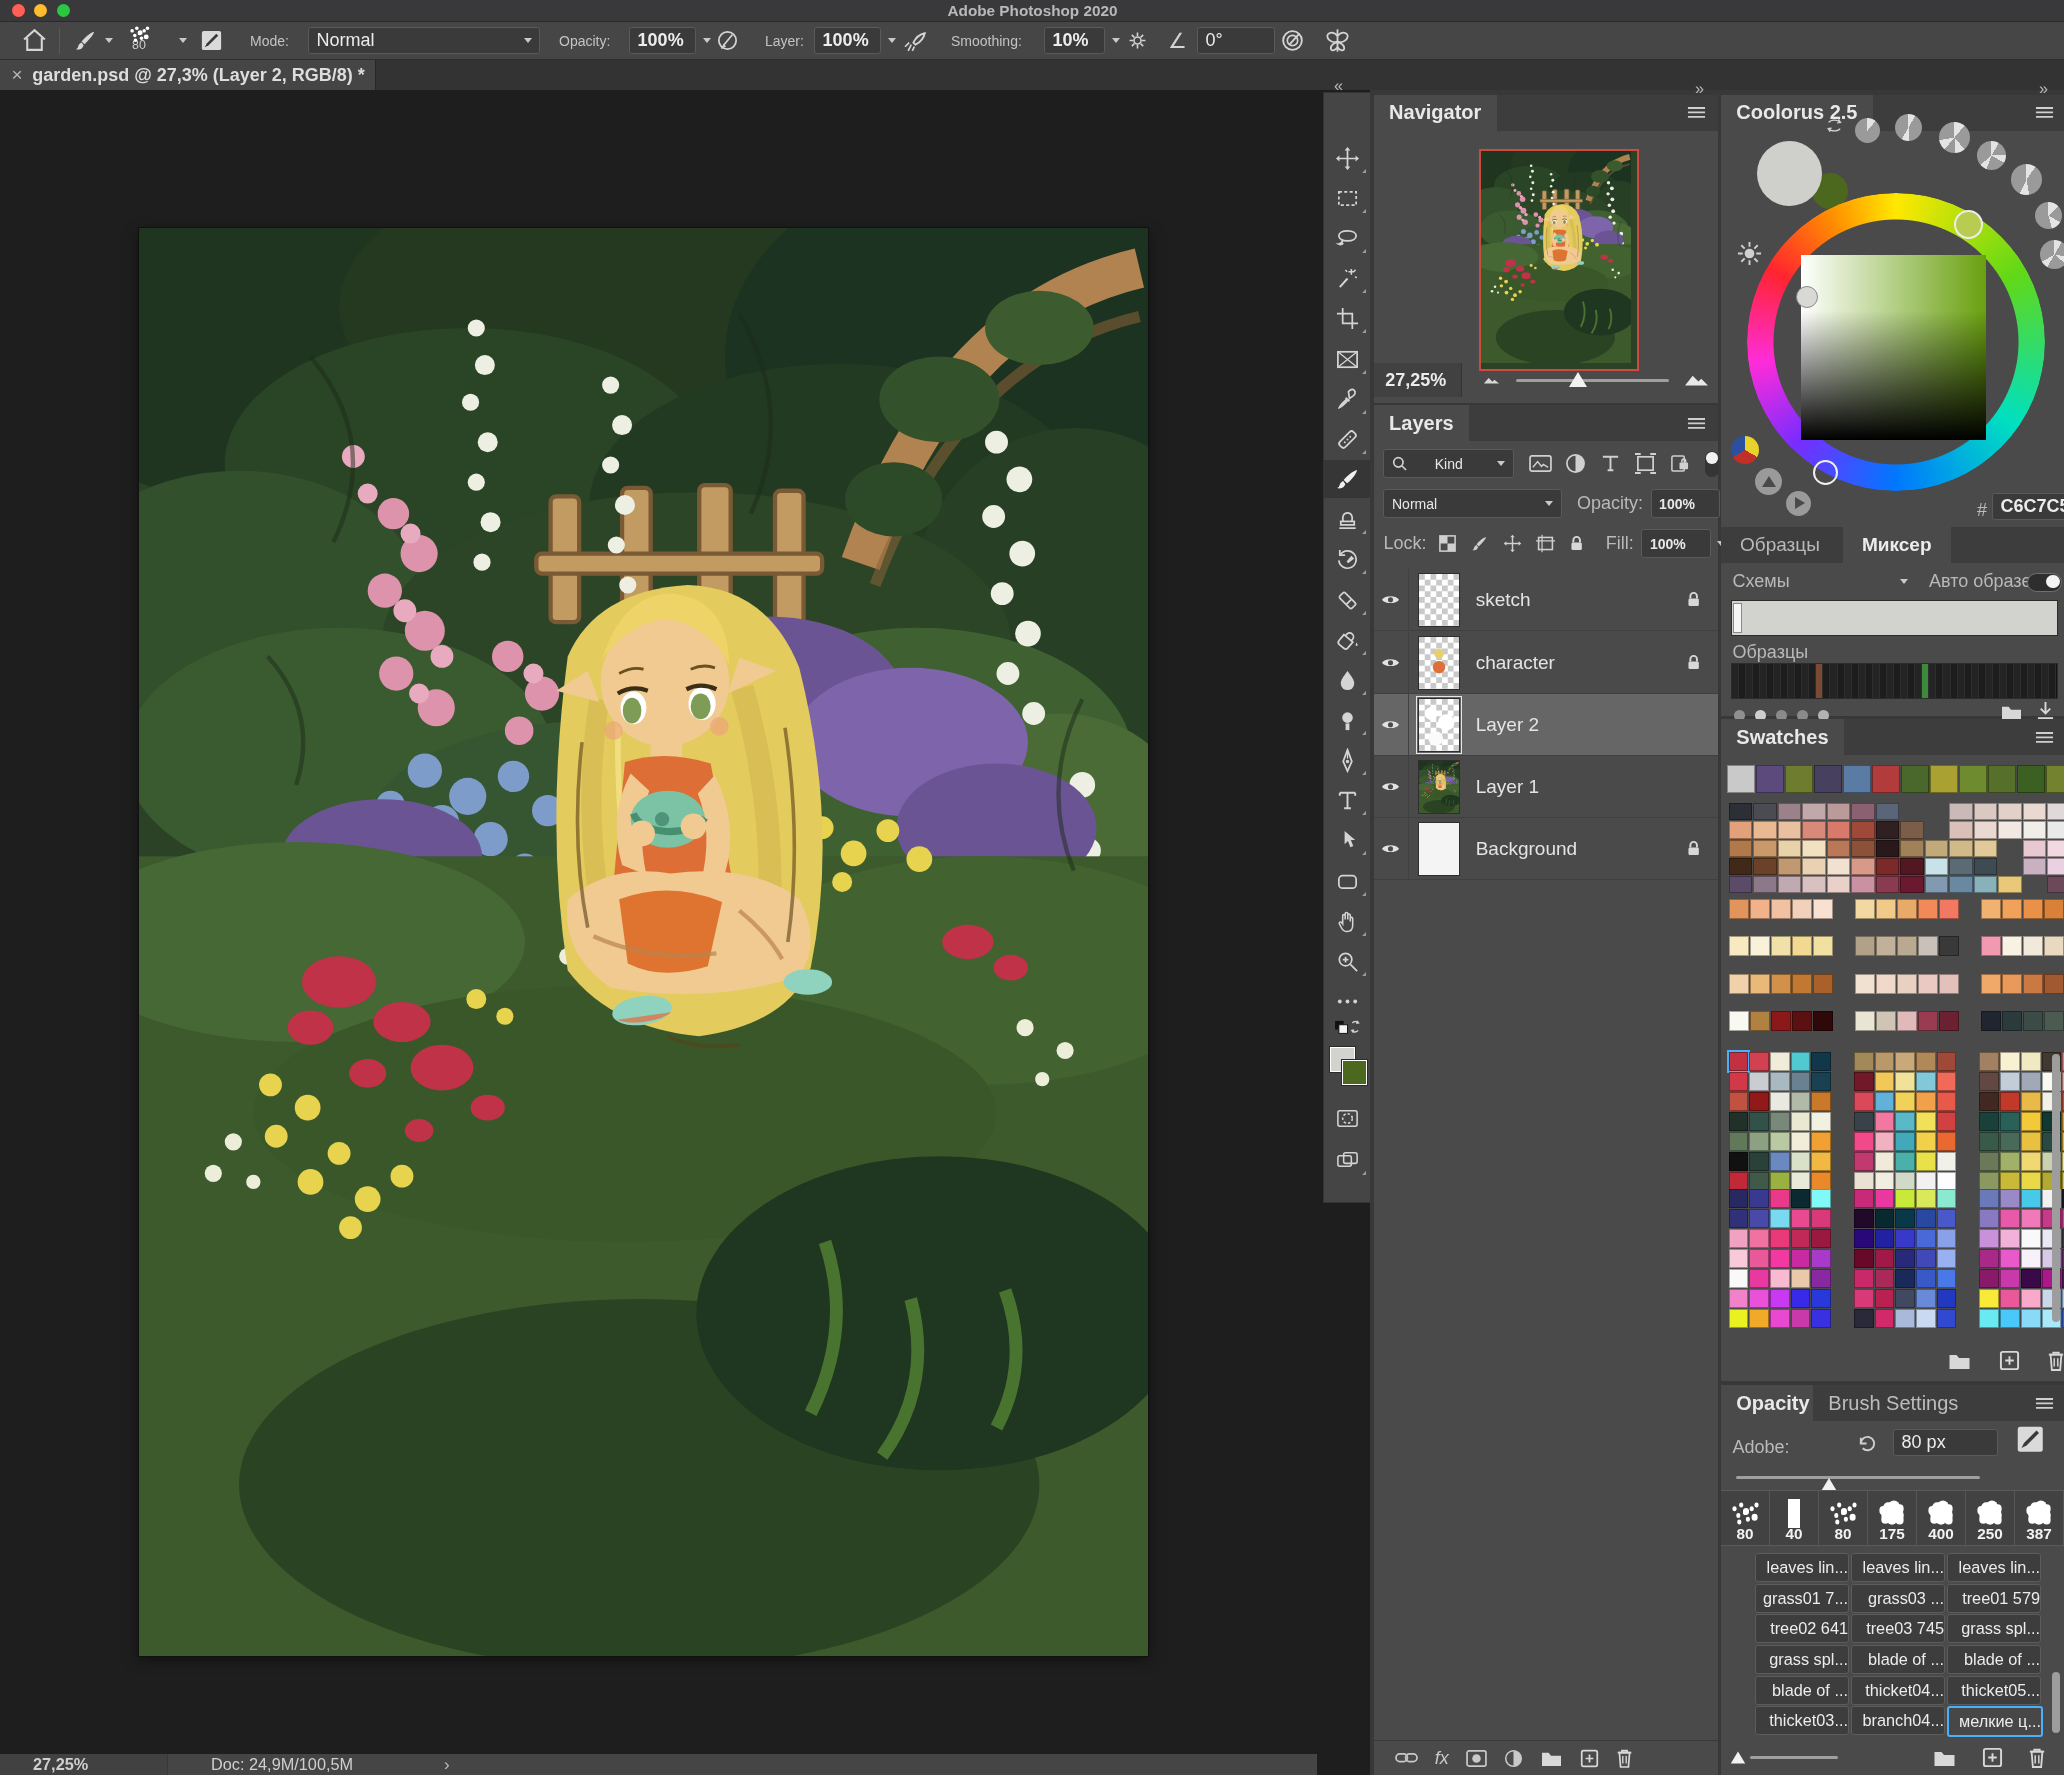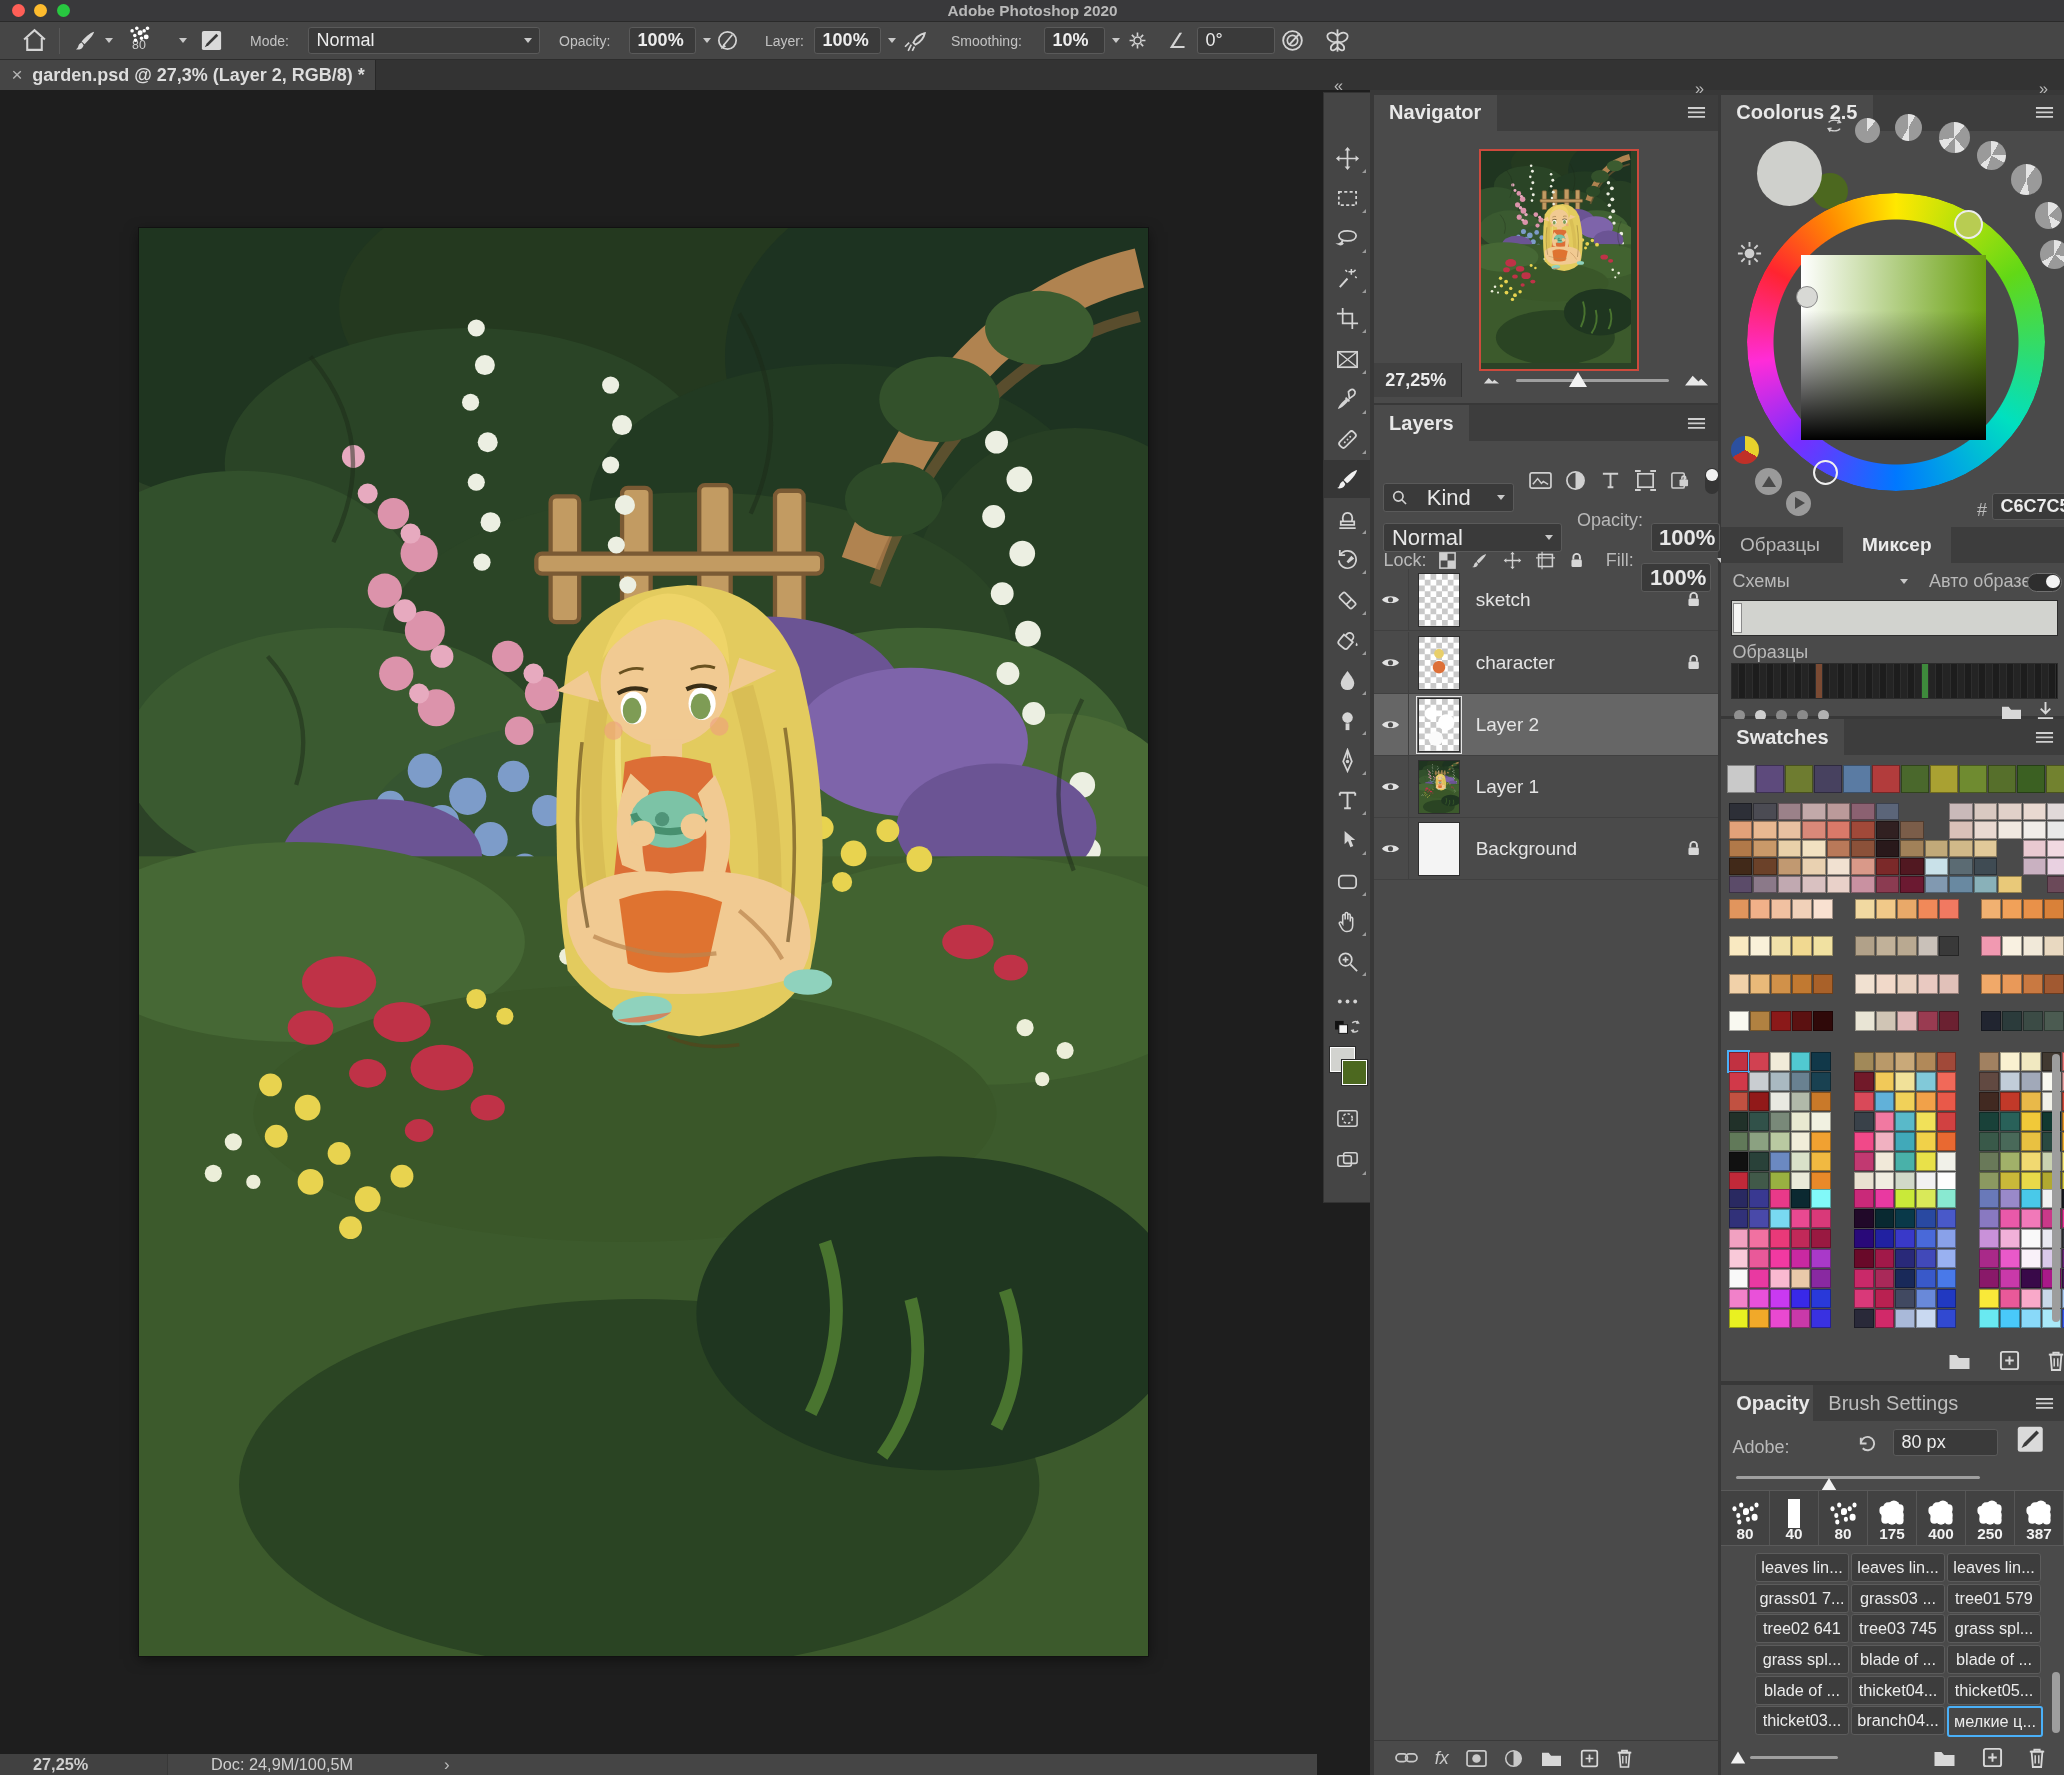--- a/index.html
+++ b/index.html
@@ -66,21 +66,21 @@
     radial-gradient(circle at 50% 58%, #dd7038 5.7px, transparent 6.7px),
     repeating-conic-gradient(#ffffff 0% 25%, #c9c9c9 0% 50%) 0 0/11.5px 11.5px;}
   .thumb.paint{background:
     radial-gradient(circle at 30% 28%, #ffffff 5.7px, transparent 6.7px),
     radial-gradient(circle at 68% 45%, #ffffff 7.6px, transparent 8.6px),
     radial-gradient(circle at 42% 76%, #fbfbfb 6.7px, transparent 7.6px),
     repeating-conic-gradient(#ffffff 0% 25%, #c9c9c9 0% 50%) 0 0/11.5px 11.5px;
     outline:1.9px solid #e6e6e6;outline-offset:1px;}
   .lname{margin-left:15.3px;font-size:19px;color:#e4e4e4;}
   .llock{position:absolute;right:17px;}
-  .minisel{background:#3a3a3a;border:1px solid #5a5a5a;border-radius:2.9px;height:27px;display:flex;align-items:center;padding:0 7.6px;color:#e8e8e8;font-size:22px;margin-top:34px;}
+  .minisel{background:#3a3a3a;border:1px solid #5a5a5a;border-radius:2.9px;height:27px;display:flex;align-items:center;padding:0 7.6px;color:#e8e8e8;font-size:14px;}
   .ftoggle{width:14.3px;height:26px;border-radius:7.6px;background:#353535;position:relative;}
   .ftoggle::after{content:"";position:absolute;left:1.4px;top:1.9px;width:11.5px;height:11.5px;border-radius:50%;background:#f1f1f1;}
   
   .bigswatch{position:absolute;border-radius:50%;}
   .wheelring{position:absolute;border-radius:50%;
     background:conic-gradient(from 0deg, #ffe800, #62d816 60deg, #00e0c0 125deg, #0078ff 180deg, #7a2cff 225deg, #ff2cd8 262deg, #ff2430 300deg, #ff8c00 332deg, #ffe800 360deg);
     -webkit-mask:radial-gradient(circle, transparent 122px, #000 123px 149px, transparent 150px);
             mask:radial-gradient(circle, transparent 122px, #000 123px 149px, transparent 150px);}
   .svsquare{position:absolute;background:
      linear-gradient(to top, #000, rgba(0,0,0,0) 70%),
@@ -108,21 +108,21 @@
   
   .tilerow{position:absolute;display:flex;border-top:1px solid #5a5a5a;border-bottom:1px solid #5a5a5a;background:#424242;}
   .tile{width:48px;height:54px;border-right:1px solid #565656;position:relative;display:flex;align-items:center;justify-content:center;}
   .tile-num{position:absolute;bottom:1.9px;width:100%;text-align:center;font-size:15.3px;color:#f2f2f2;font-weight:bold;}
   .tip-clump{width:8.6px;height:8.6px;border-radius:50%;background:#fff;margin-bottom:11.5px;
     box-shadow:6.7px 2.9px 0 1px #fff,-5.7px 1.9px 0 1px #fff,1.9px -5.7px 0 1.9px #fff,-3.8px -4.8px 0 1px #fff,7.6px -3.8px 0 #fff,-8.6px -1.9px 0 #fff,0 6.7px 0 1px #fff,-6.7px 6.7px 0 #fff,7.6px 7.6px 0 #fff;}
   .tip-scatter{width:4.8px;height:4.8px;border-radius:50%;background:#fff;margin-bottom:11.5px;
     box-shadow:6.7px -3.8px 0 #fff,-6.7px 2.9px 0 #fff,2.9px 6.7px 0 #fff,-3.8px -7.6px 0 #fff,9.6px 4.8px 0 1px #fff,-10.5px -3.8px 0 #fff,1px -1px 0 1px #fff,11.5px -7.6px 0 #fff,-5.7px 9.6px 0 #fff;}
   .tip-rect{width:12.4px;height:29px;background:#fff;margin-bottom:9.6px;}
   .chip{position:absolute;width:92px;height:27px;background:#3d3d3d;border:1px solid #5c5c5c;border-radius:2.9px;
-        display:flex;align-items:center;justify-content:center;font-size:16.3px;color:#ececec;white-space:nowrap;overflow:hidden;}
+        display:flex;align-items:center;justify-content:flex-end;font-size:16.3px;color:#ececec;white-space:nowrap;overflow:hidden;}
   .chip-selected{border:2.4px solid #4ab0f8;background:#474747;}
   .label-dim{color:#b9b9b9;font-size:18px;}
 </style>
 </head>
 <body>
 
 <div id="app">
 
   <svg width="0" height="0" style="position:absolute">
     <defs>

